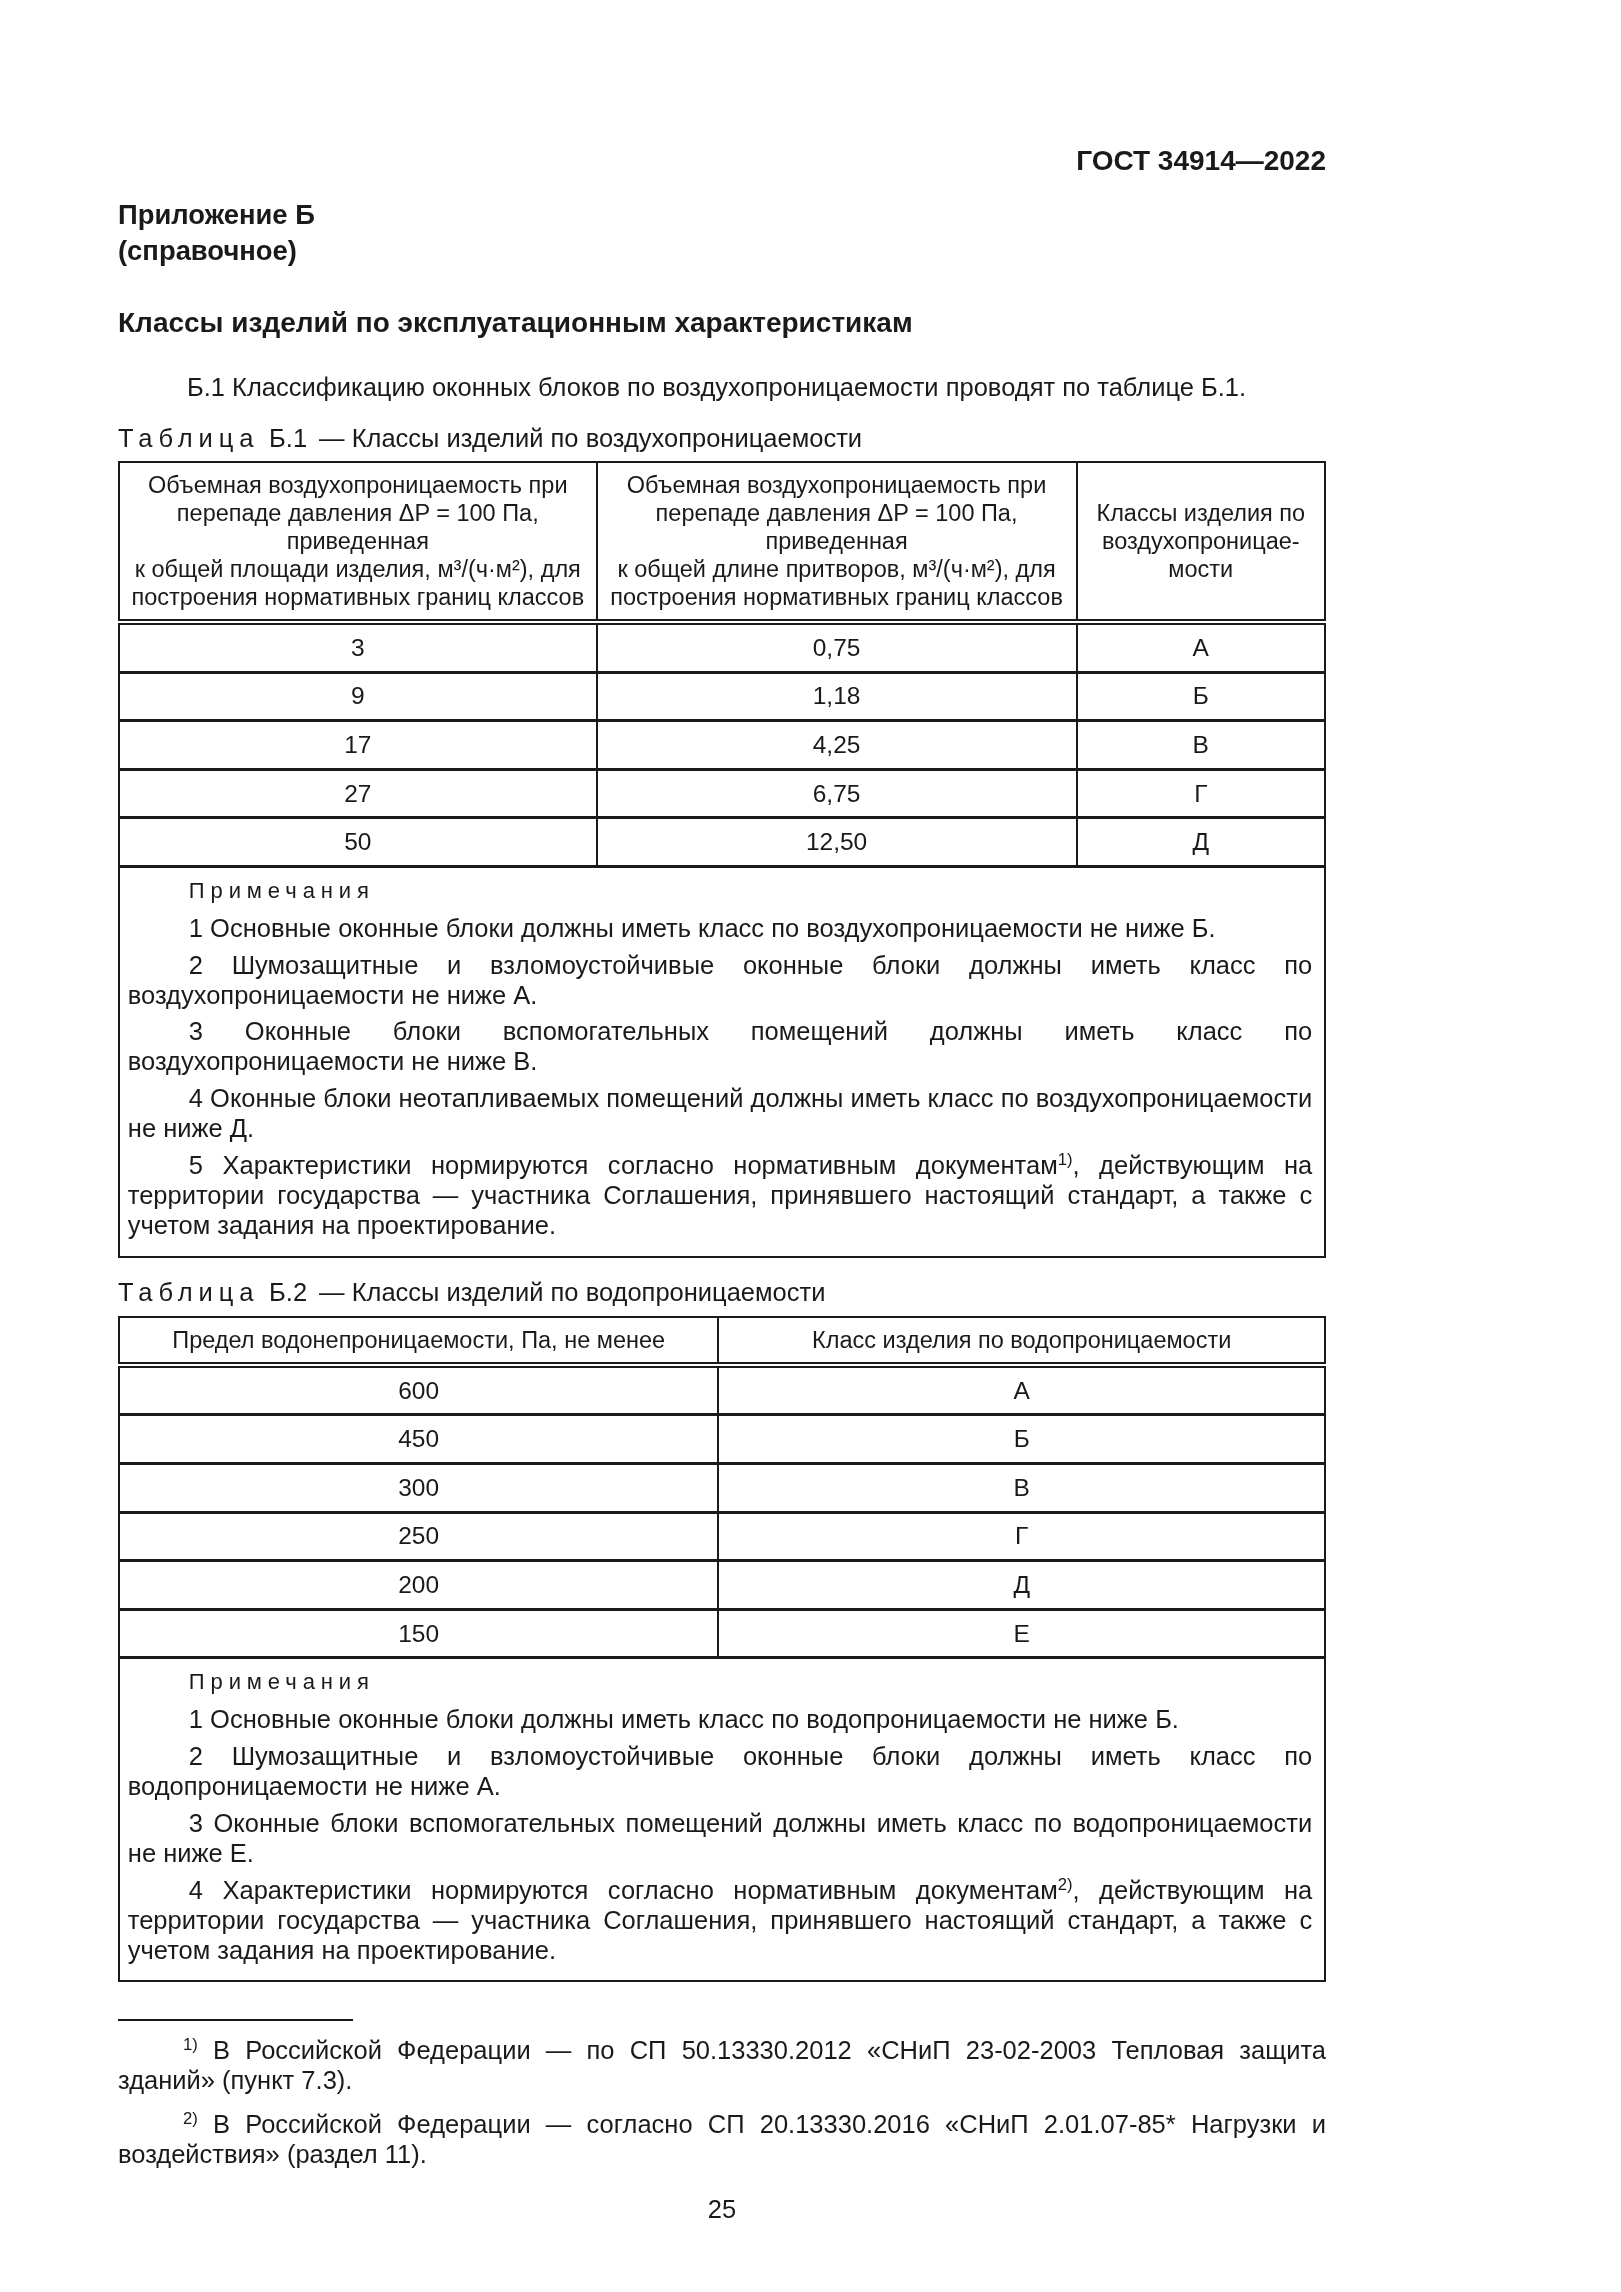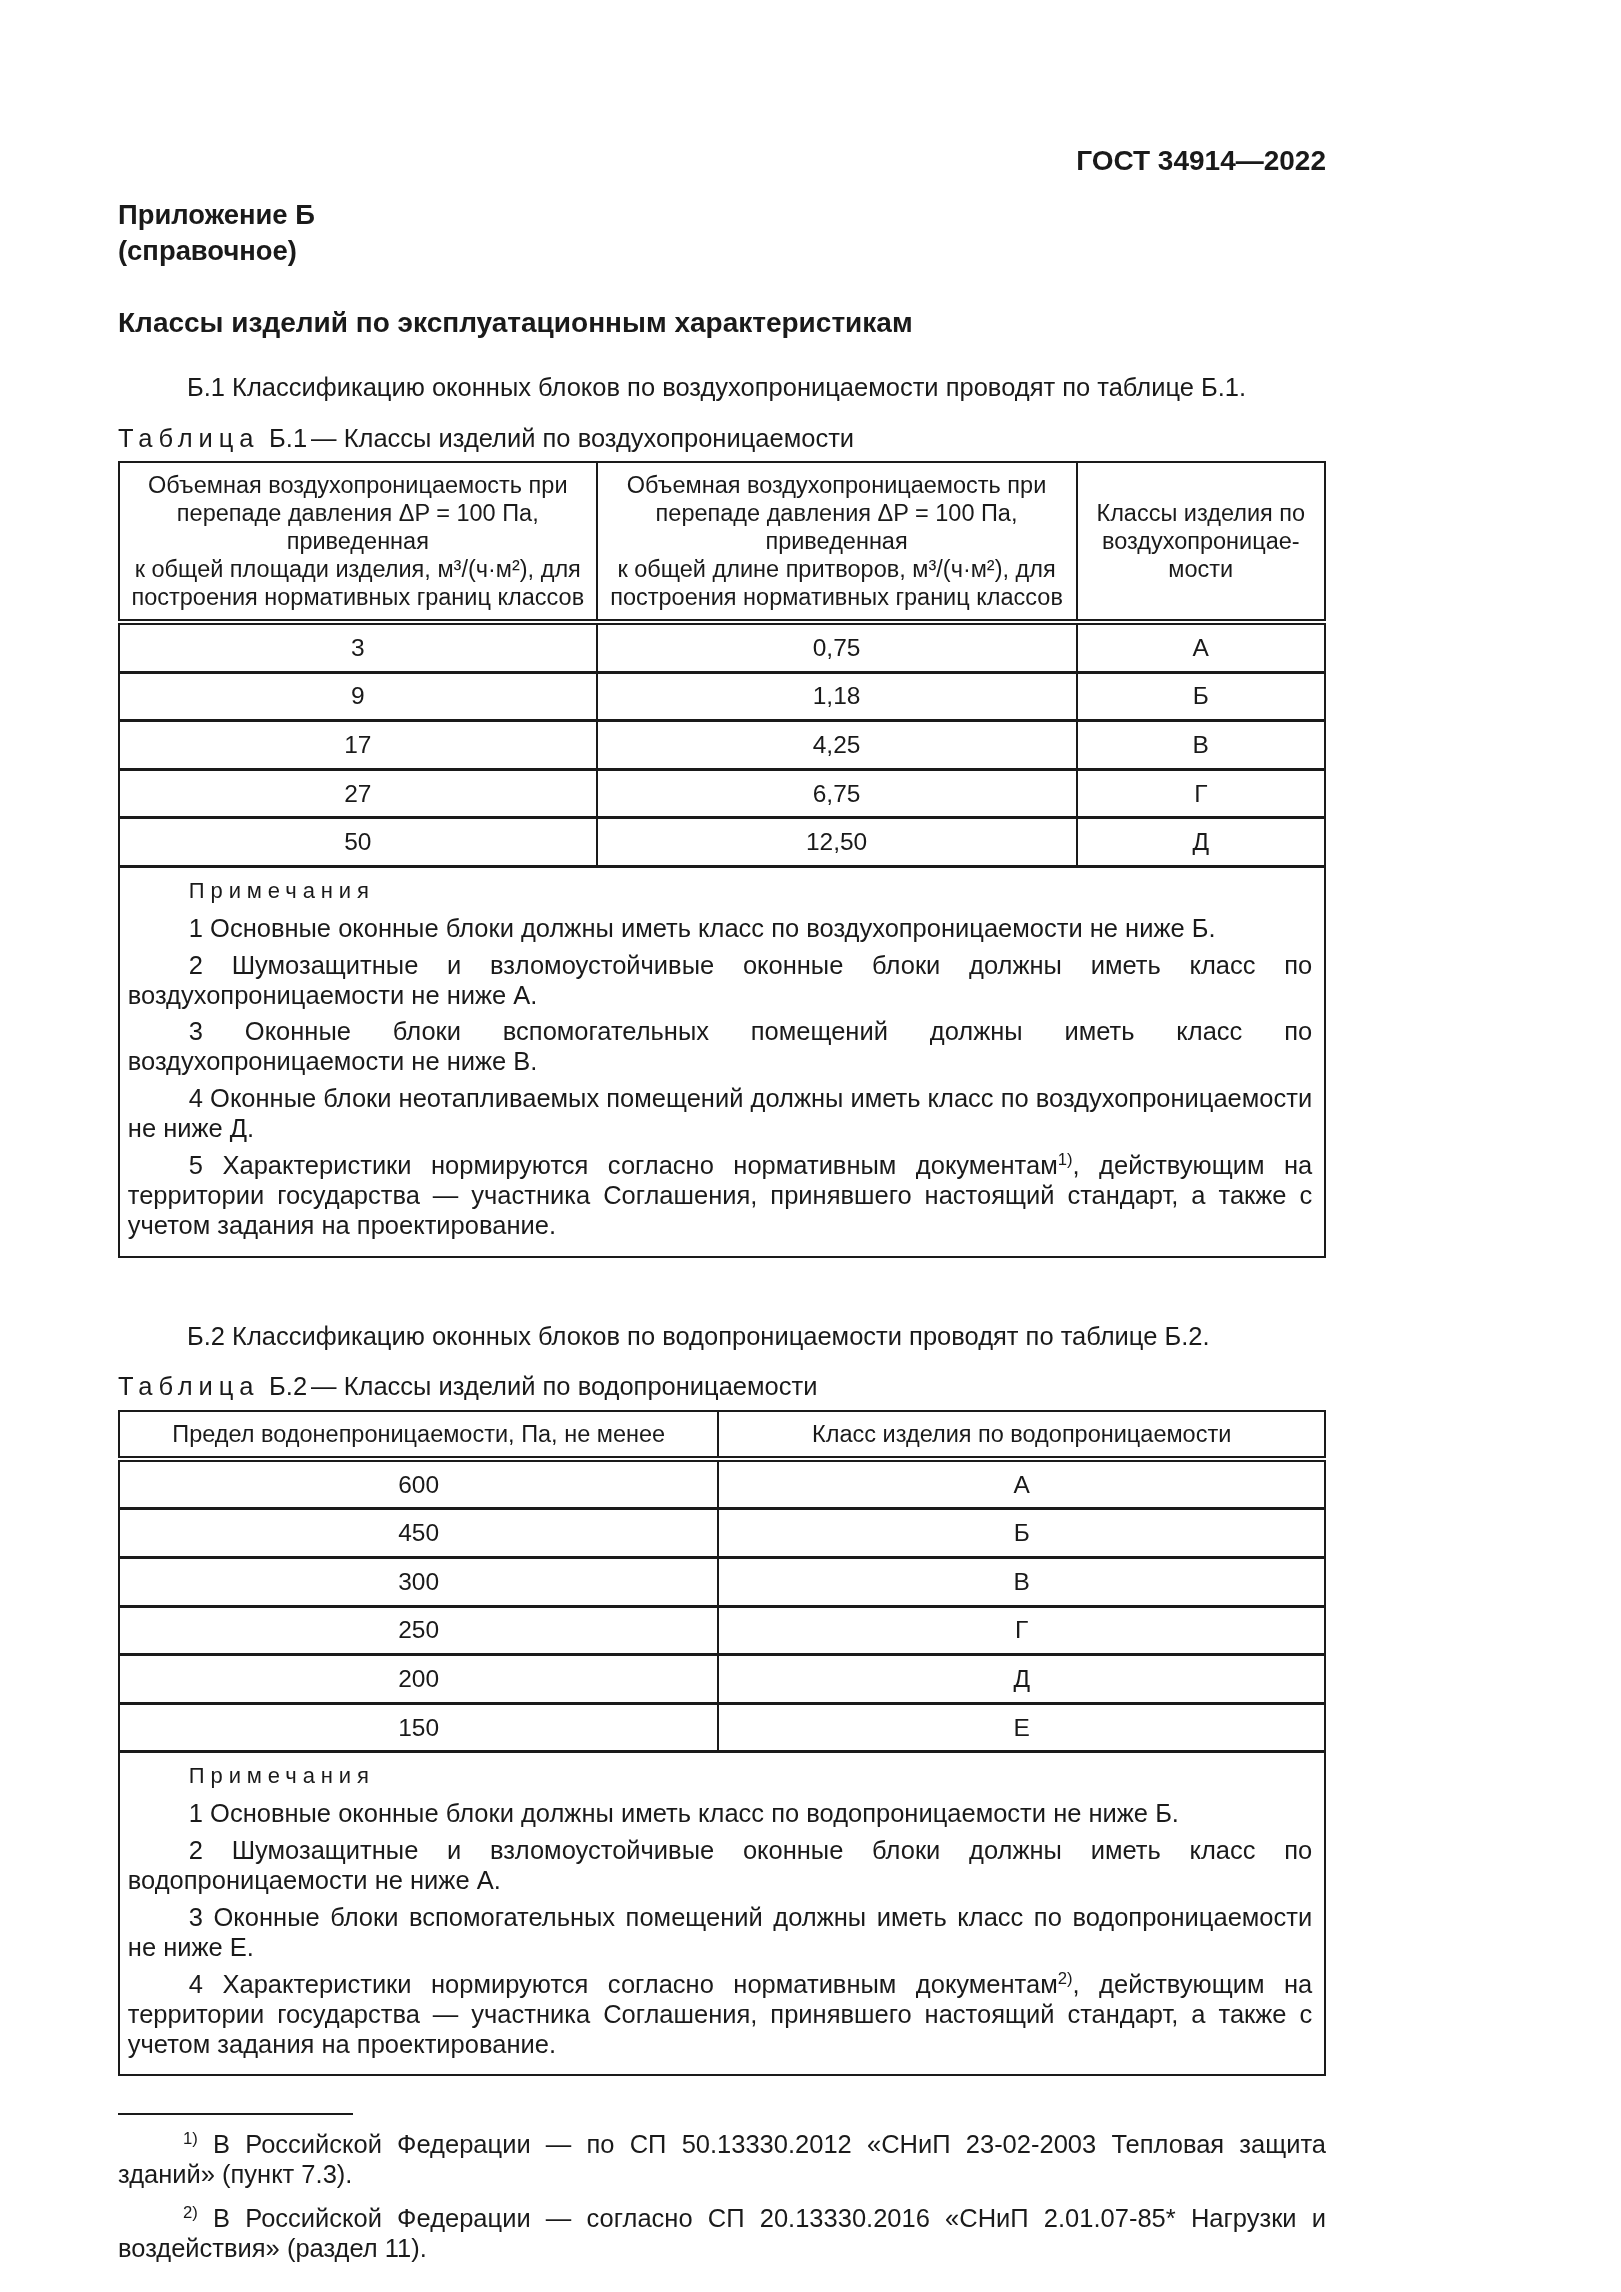--- a/index.html
+++ b/index.html
@@ -47,21 +47,21 @@
   }
   .para.indent { text-indent: 69px; }
   .clause-b1 { margin-top: 33px; }
   .clause-b2 { margin-top: 63px; }
   .table-caption {
     font-size: 25.5px;
     line-height: 31px;
     margin: 19.6px 0 7.8px 0;
   }
   .spaced { letter-spacing: 5.9px; }
-  .caption-num { margin-left: 9.8px; margin-right: 4px; }
+  .caption-num { margin-left: 9.8px; margin-right: 12px; }
 
   table.gost-table {
     width: 100%;
     border-collapse: collapse;
     table-layout: fixed;
     border: 2.9px solid #1a1a1a;
   }
   table.gost-table th {
     font-weight: normal;
     font-size: 23.5px;
@@ -199,21 +199,20 @@
           <p class="note">1 Основные оконные блоки должны иметь класс по воздухопроницаемости не ниже Б.</p>
           <p class="note">2 Шумозащитные и взломоустойчивые оконные блоки должны иметь класс по воздухопроницаемости не ниже А.</p>
           <p class="note">3 Оконные блоки вспомогательных помещений должны иметь класс по воздухопроницаемости не ниже В.</p>
           <p class="note">4 Оконные блоки неотапливаемых помещений должны иметь класс по воздухопроницаемости не ниже Д.</p>
           <p class="note"><span>5 Характеристики нормируются согласно нормативным документам</span><sup class="sup-ref">1)</sup><span>, действующим на территории государства — участника Соглашения, принявшего настоящий стандарт, а также с учетом задания на проектирование.</span></p>
         </td>
       </tr>
     </tbody>
   </table>
 
-  <p class="para indent clause-b2">Б.2 Классификацию оконных блоков по водопроницаемости проводят по таблице Б.2.</p>
 
   <p class="table-caption"><span class="spaced">Таблица</span><span class="caption-num">Б.2</span><span>— Классы изделий по водопроницаемости</span></p>
 
   <table class="gost-table">
     <colgroup>
       <col style="width:49.7%">
       <col style="width:50.3%">
     </colgroup>
     <thead>
       <tr>

